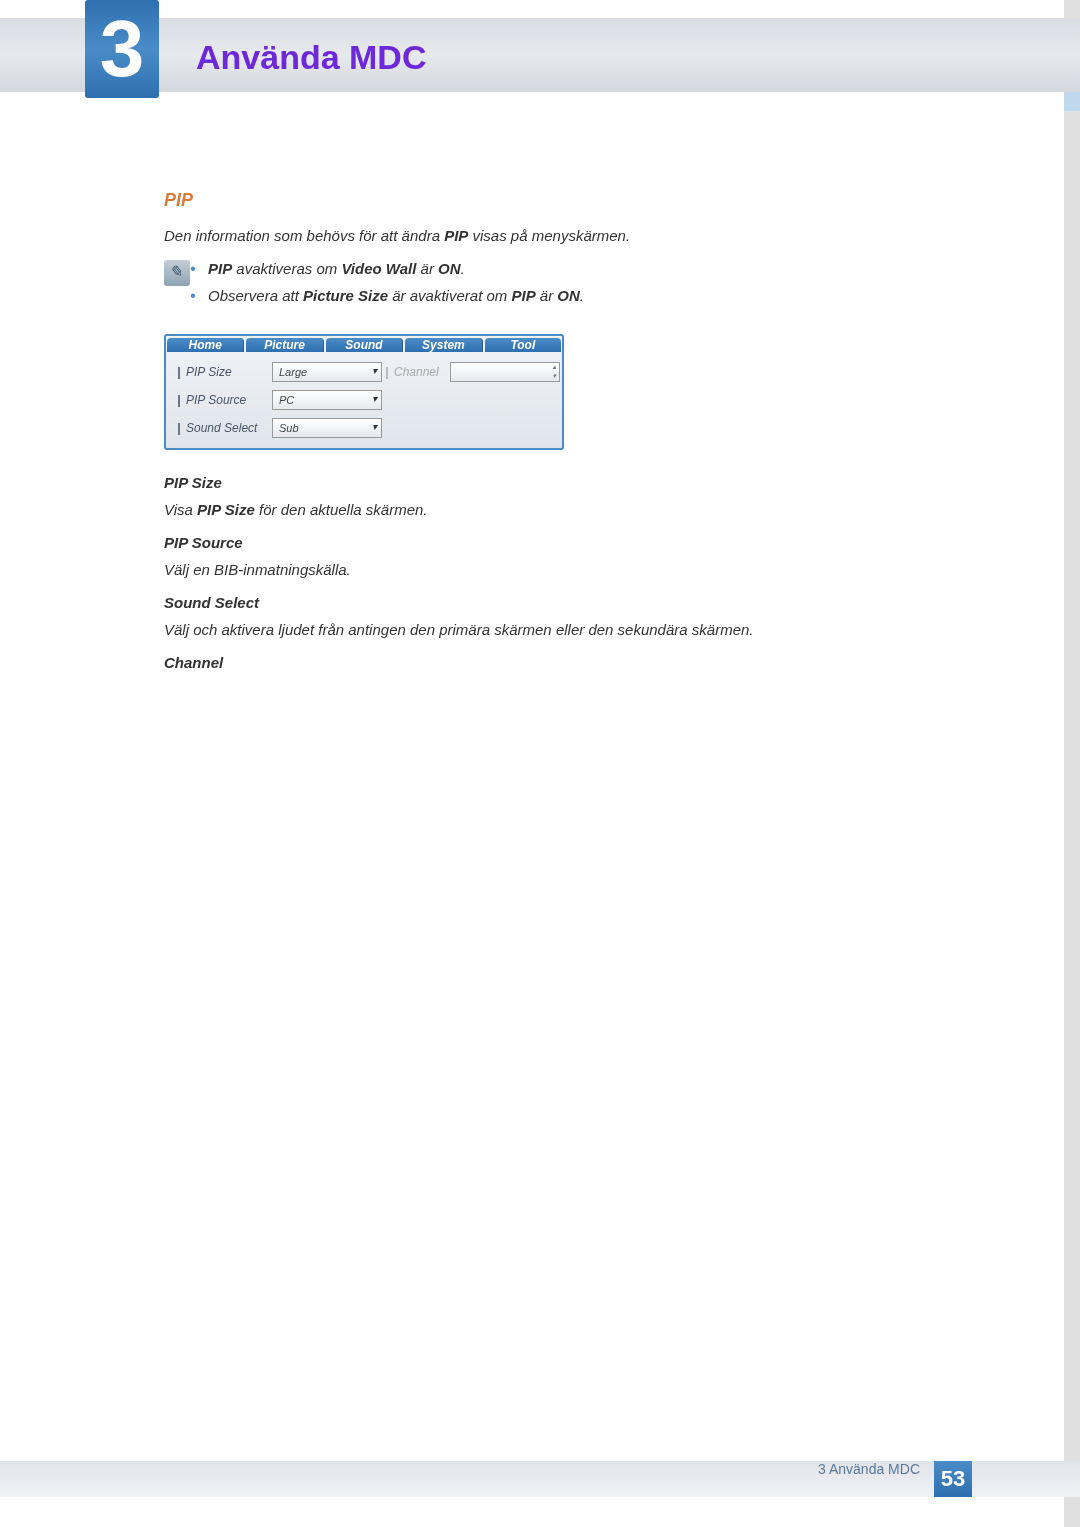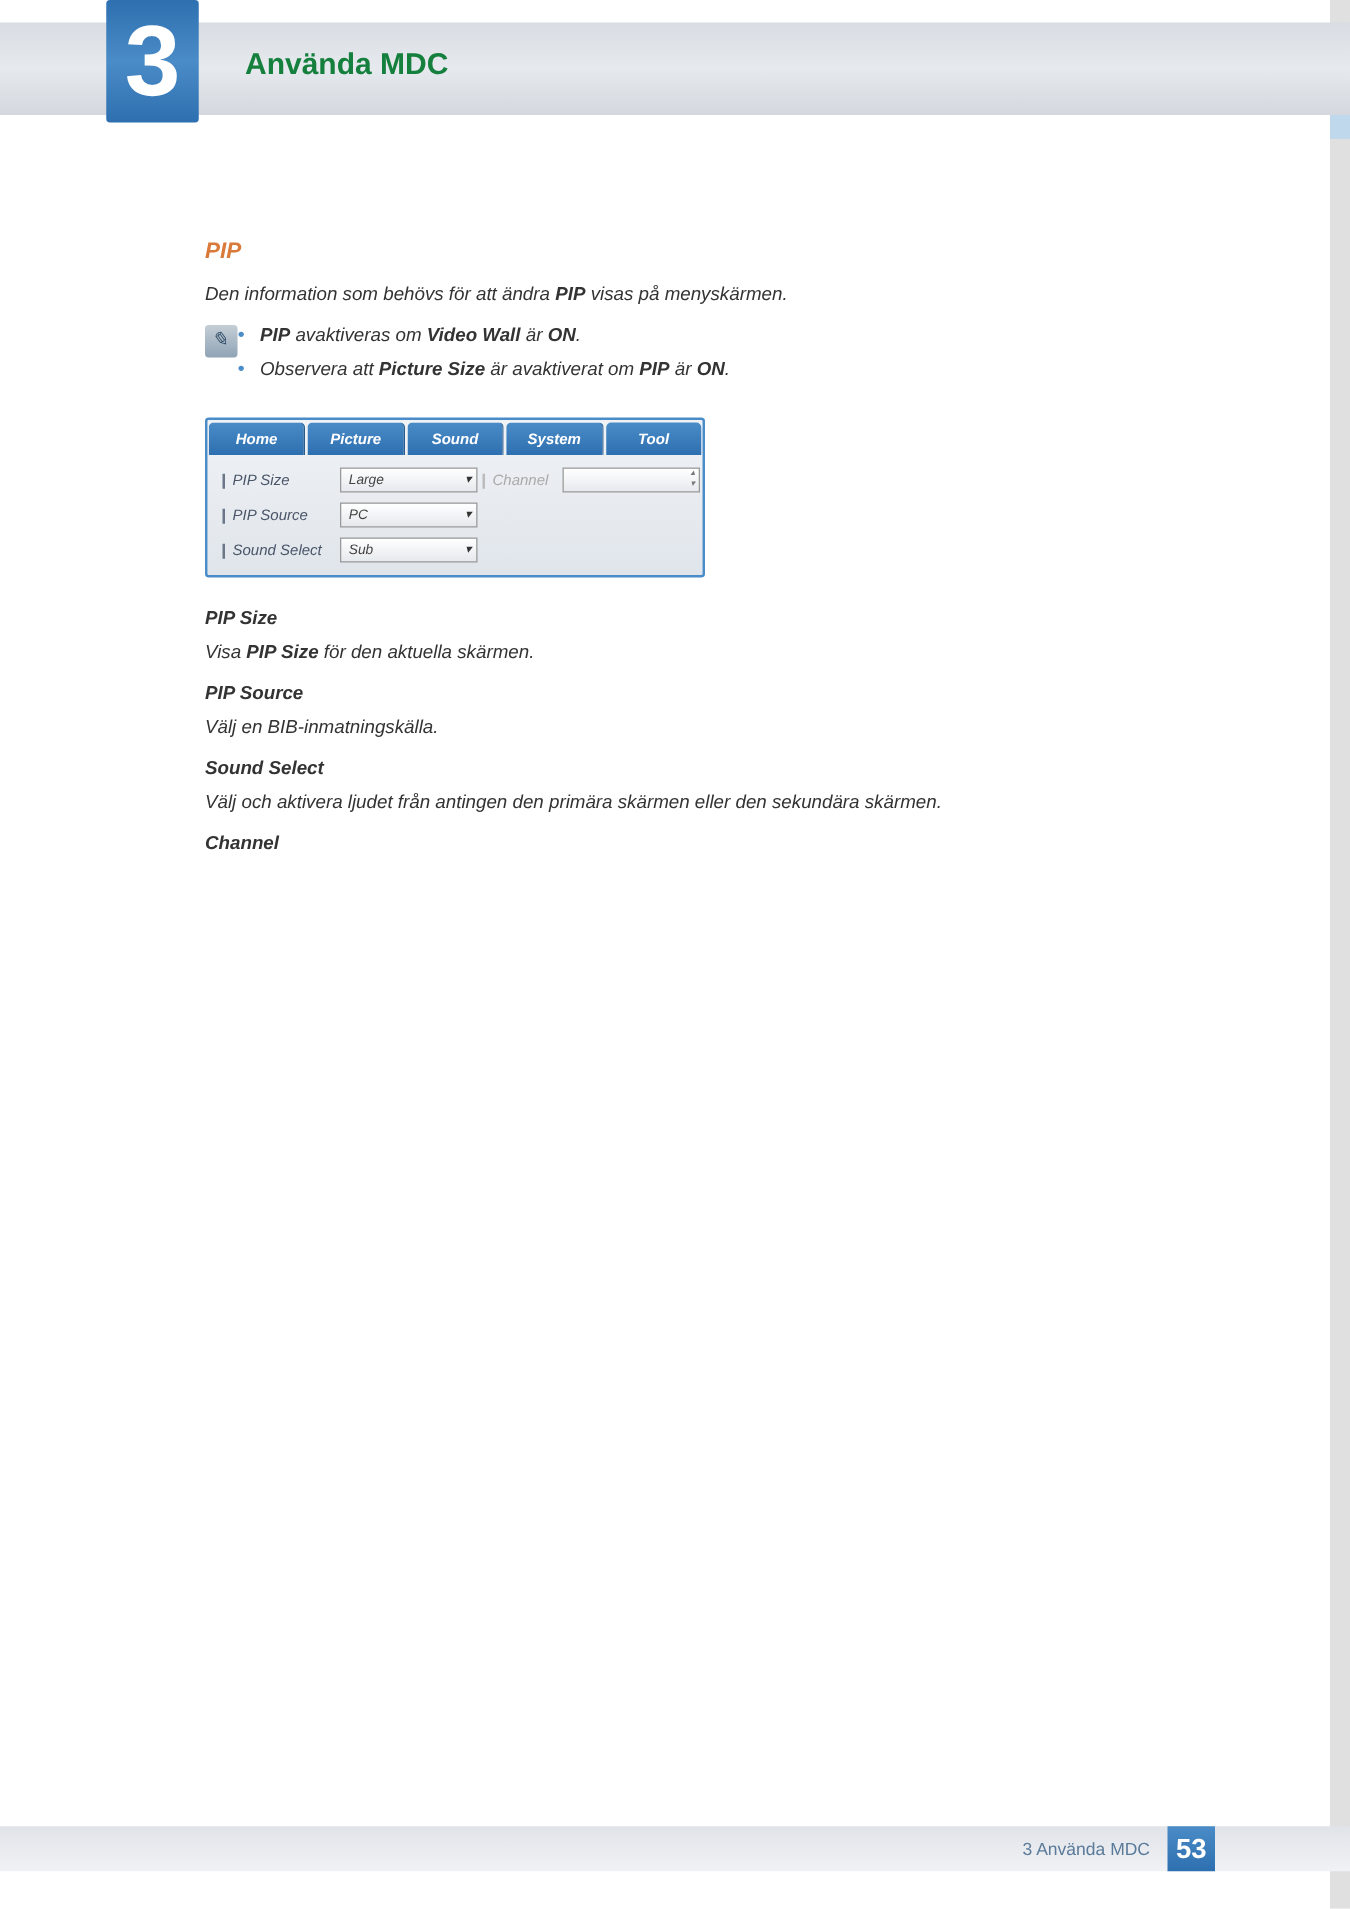--- a/index.html
+++ b/index.html
@@ -34,23 +34,23 @@
 .chapter-num {
   color: #fff;
   font-size: 80px;
   font-weight: bold;
   line-height: 1;
 }
 .chapter-title {
   position: absolute;
   top: 38px;
   left: 196px;
-  font-size: 24px;
-  font-weight: bold;
-  color: #15803d;
+  font-size: 34px;
+  font-weight: bold;
+  color: #6d28d9;
 }
 .content {
   position: absolute;
   top: 190px;
   left: 164px;
   right: 110px;
   font-style: italic;
 }
 .section-heading {
   color: #d97a3a;
@@ -103,21 +103,21 @@
 .ui-panel {
   width: 400px;
   border: 2px solid #4a8cc7;
   background: linear-gradient(to bottom, #f0f3f6, #e0e5eb);
   border-radius: 3px;
   margin-bottom: 24px;
   overflow: hidden;
 }
 .tabs {
   display: flex;
-  height: 28px;
+  height: 16px;
   text-align: center;
 }
 .tab {
   flex: 1;
   background: linear-gradient(to bottom, #4a8cc7, #2e6fb0);
   color: #fff;
   font-size: 12px;
   font-weight: bold;
   display: flex;
   align-items: center;
@@ -197,21 +197,20 @@
 }
 .footer {
   position: absolute;
   bottom: 30px;
   left: 0;
   right: 0;
   height: 36px;
   background: linear-gradient(to bottom, #e0e3e8, #f0f2f5);
   display: flex;
   justify-content: flex-end;
-  align-items: center;
   padding-right: 108px;
 }
 .footer-text {
   color: #5a7a9a;
   font-size: 14px;
   margin-right: 14px;
 }
 .page-badge {
   width: 38px;
   height: 36px;

